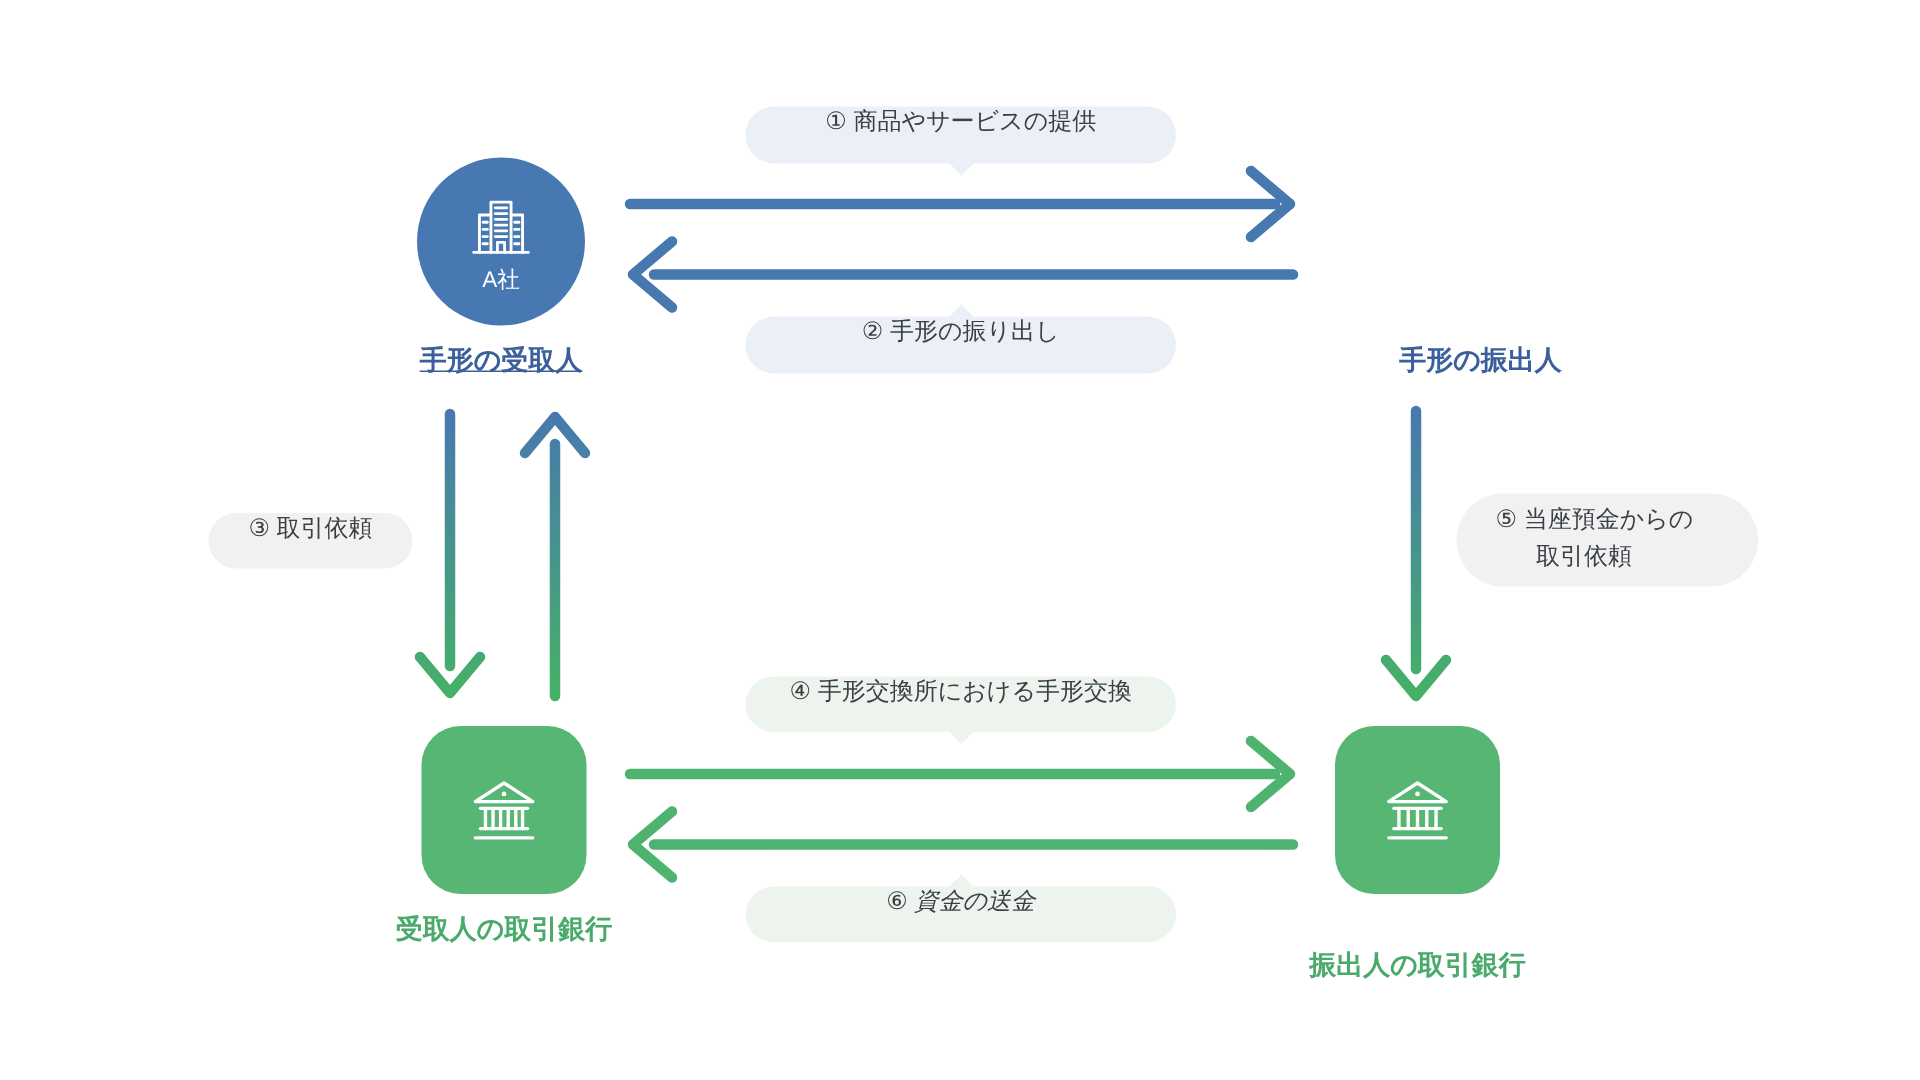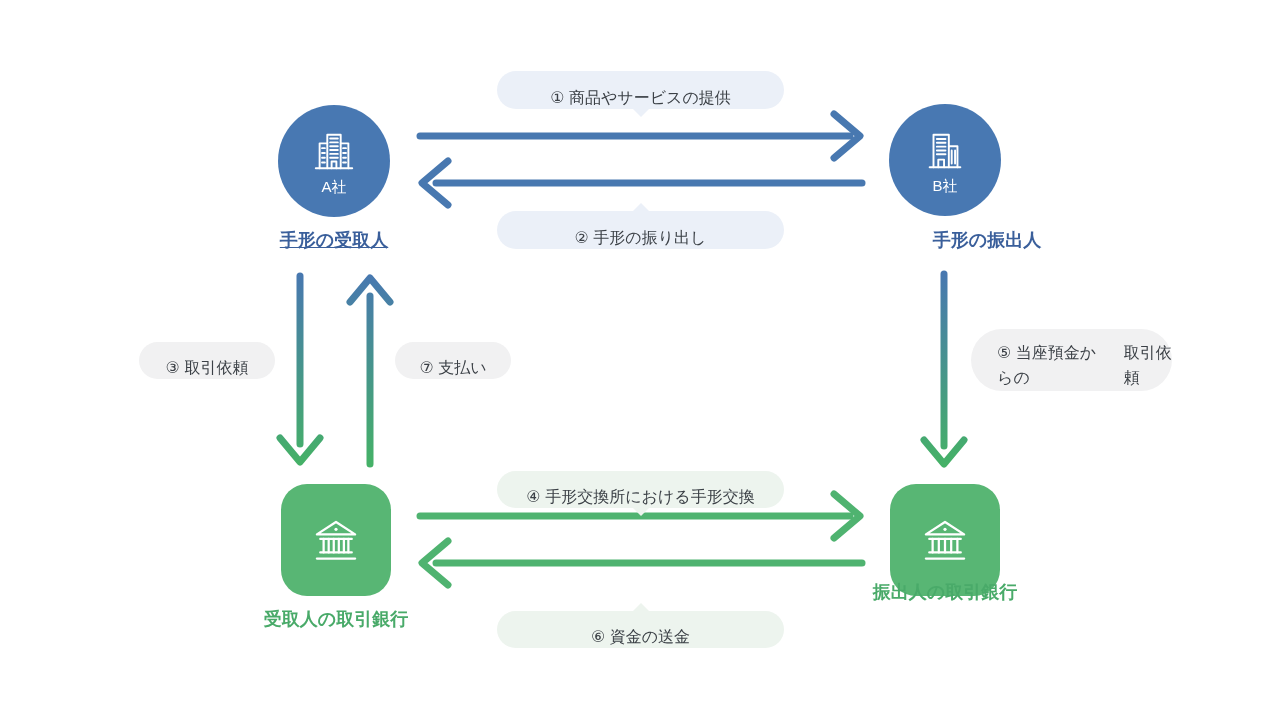--- a/index.html
+++ b/index.html
@@ -17,35 +17,35 @@
   
   .node{position:absolute;display:flex;flex-direction:column;align-items:center;justify-content:center;z-index:3;}
   .company{width:112px;height:112px;border-radius:50%;background:var(--blue);gap:3px;text-align:center;}
   .bank{width:110px;height:112px;border-radius:26px;background:var(--green);}
   .company .badge{color:#ffffff;font-size:15px;line-height:1;margin-top:2px;}
   .node-label{position:absolute;text-align:center;font-weight:bold;font-size:18px;z-index:3;}
   .node-label.blue{color:var(--blue-text);}
   .node-label.green{color:var(--green-text);}
 
   
-  .bubble{position:absolute;display:flex;align-items:flex-end;justify-content:center;
+  .bubble{position:absolute;display:flex;align-items:flex-start;justify-content:center;
           font-size:16px;color:var(--bubble-text);border-radius:19px;z-index:2;}
   .bubble.blue-bg{background:var(--bubble-blue-bg);}
   .bubble.gray-bg{background:var(--bubble-gray-bg);}
-  .bubble.green-bg{background:var(--bubble-green-bg);margin-top:20px;}
+  .bubble.green-bg{background:var(--bubble-green-bg);}
   .bubble.point-down::after{content:"";position:absolute;left:50%;bottom:-8px;transform:translateX(-50%);
           border-left:9px solid transparent;border-right:9px solid transparent;border-top:9px solid;}
   .bubble.point-up::before{content:"";position:absolute;left:50%;top:-8px;transform:translateX(-50%);
           border-left:9px solid transparent;border-right:9px solid transparent;border-bottom:9px solid;}
   .bubble.blue-bg.point-down::after{border-top-color:var(--bubble-blue-bg);}
   .bubble.blue-bg.point-up::before{border-bottom-color:var(--bubble-blue-bg);}
   .bubble.green-bg.point-down::after{border-top-color:var(--bubble-green-bg);}
   .bubble.green-bg.point-up::before{border-bottom-color:var(--bubble-green-bg);}
-  .bubble.two-line{flex-direction:row;align-items:flex-start;justify-content:center;
-          border-radius:31px;padding:12px 0 0 26px;box-sizing:border-box;line-height:1.55;}
+  .bubble.two-line{flex-direction:column;align-items:flex-start;justify-content:center;
+          border-radius:31px;padding:0 0 0 26px;box-sizing:border-box;line-height:1.55;}
   .bubble.two-line .l2{margin-left:27px;}
 </style>
 </head>
 <body>
 
 <div class="stage">
 
   <svg class="arrow-layer" width="1280" height="720" viewBox="0 0 1280 720">
     <defs>
       <linearGradient id="vgrad" gradientUnits="userSpaceOnUse" x1="0" y1="274" x2="0" y2="464">
@@ -87,60 +87,46 @@
 
   <div class="bubble blue-bg point-down" style="left:497px;top:71px;width:287px;height:38px;">
     <span>① 商品やサービスの提供</span>
   </div>
   <div class="bubble gray-bg" style="left:139px;top:342px;width:136px;height:37px;">
     <span>③ 取引依頼</span>
   </div>
   <div class="bubble blue-bg point-up" style="left:497px;top:211px;width:287px;height:38px;">
     <span>② 手形の振り出し</span>
   </div>
-  <div class="bubble gray-bg" style="left:395px;top:342px;width:116px;height:37px;">
-    <span>⑦ 支払い</span>
-  </div>
   <div class="bubble gray-bg two-line" style="left:971px;top:329px;width:201px;height:62px;">
     <span class="l1">⑤ 当座預金からの</span>
     <span class="l2">取引依頼</span>
   </div>
   <div class="bubble green-bg point-down" style="left:497px;top:451px;width:287px;height:37px;">
     <span>④ 手形交換所における手形交換</span>
   </div>
-  <div class="bubble green-bg point-up" style="left:497px;top:591px;width:287px;height:37px;">
+  <div class="bubble green-bg point-up" style="left:497px;top:591px;width:287px;height:37px;font-style:italic;">
     <span>⑥ 資金の送金</span>
   </div>
 
   <div class="node company" style="left:278px;top:105px;">
     <svg width="46" height="46" viewBox="0 0 48 48" fill="none" stroke="#ffffff" stroke-width="2" stroke-linecap="round" stroke-linejoin="round">
       <path d="M17 42 V7 H31 V42"></path>
       <path d="M20 11 H28 M20 15 H28 M20 19 H28 M20 23 H28 M20 27 H28 M20 31 H28"></path>
       <path d="M21.5 42 V35 H26.5 V42"></path>
       <path d="M17 16 H9 V42"></path>
       <path d="M11.5 21 H14.5 M11.5 26 H14.5 M11.5 31 H14.5 M11.5 36 H14.5"></path>
       <path d="M31 16 H39 V42"></path>
       <path d="M33.5 21 H36.5 M33.5 26 H36.5 M33.5 31 H36.5 M33.5 36 H36.5"></path>
       <path d="M5 42 H43"></path>
     </svg>
     <span class="badge">A社</span>
   </div>
   <div class="node-label blue" style="left:244px;top:228px;width:180px;text-decoration:underline;">手形の受取人</div>
 
-  <div class="node company" style="left:889px;top:104px;">
-    <svg width="46" height="46" viewBox="0 0 48 48" fill="none" stroke="#ffffff" stroke-width="2" stroke-linecap="round" stroke-linejoin="round">
-      <path d="M12 42 V8 H28 V42"></path>
-      <path d="M15.5 12.5 H24.5 M15.5 16.5 H24.5 M15.5 20.5 H24.5 M15.5 24.5 H24.5 M15.5 28.5 H24.5"></path>
-      <path d="M17 42 V34 H23 V42"></path>
-      <path d="M28 20 H37 V42"></path>
-      <path d="M31 24.5 V38 M34.5 24.5 V38"></path>
-      <path d="M8 42 H40"></path>
-    </svg>
-    <span class="badge">B社</span>
-  </div>
   <div class="node-label blue" style="left:897px;top:228px;width:180px;">手形の振出人</div>
 
   <div class="node bank" style="left:281px;top:484px;">
     <svg width="54" height="54" viewBox="0 0 48 48" fill="none" stroke="#ffffff" stroke-width="2" stroke-linecap="round" stroke-linejoin="round">
       <path d="M7 19 L24 8 L41 19 Z"></path>
       <circle cx="24" cy="14.5" r="1.4" fill="#ffffff" stroke="none"></circle>
       <path d="M10 23 H38"></path>
       <path d="M13 23 V35 M17.5 23 V35 M22 23 V35 M26.5 23 V35 M31 23 V35 M35 23 V35"></path>
       <path d="M10 35 H38"></path>
       <path d="M7 40.5 H41"></path>
@@ -151,15 +137,15 @@
   <div class="node bank" style="left:890px;top:484px;">
     <svg width="54" height="54" viewBox="0 0 48 48" fill="none" stroke="#ffffff" stroke-width="2" stroke-linecap="round" stroke-linejoin="round">
       <path d="M7 19 L24 8 L41 19 Z"></path>
       <circle cx="24" cy="14.5" r="1.4" fill="#ffffff" stroke="none"></circle>
       <path d="M10 23 H38"></path>
       <path d="M13 23 V35 M18.5 23 V35 M24 23 V35 M29.5 23 V35 M35 23 V35"></path>
       <path d="M10 35 H38"></path>
       <path d="M7 40.5 H41"></path>
     </svg>
   </div>
-  <div class="node-label green" style="left:845px;top:580px;width:200px;">振出人の取引銀行</div>
+  <div class="node-label green" style="left:845px;top:631px;width:200px;">振出人の取引銀行</div>
 
 </div>
 
 </body></html>

